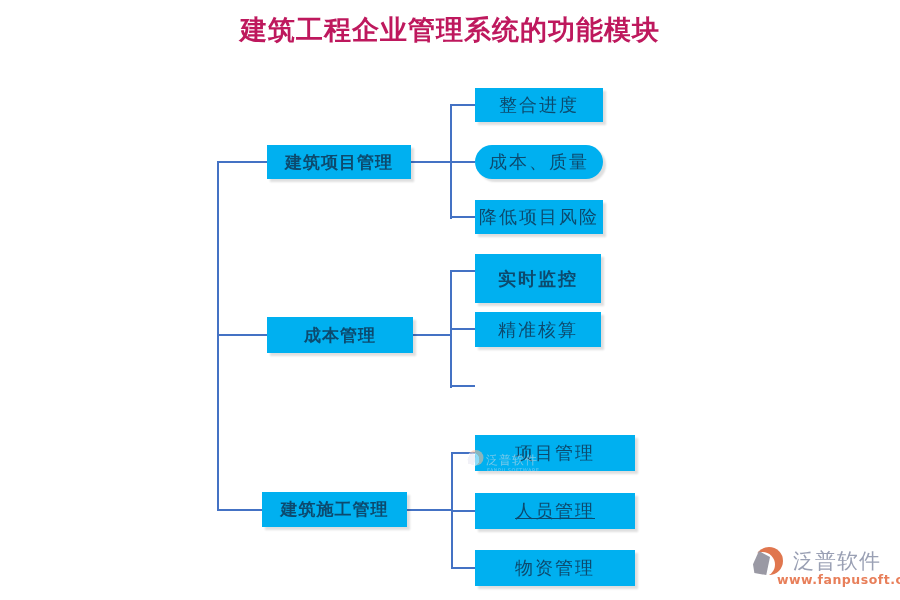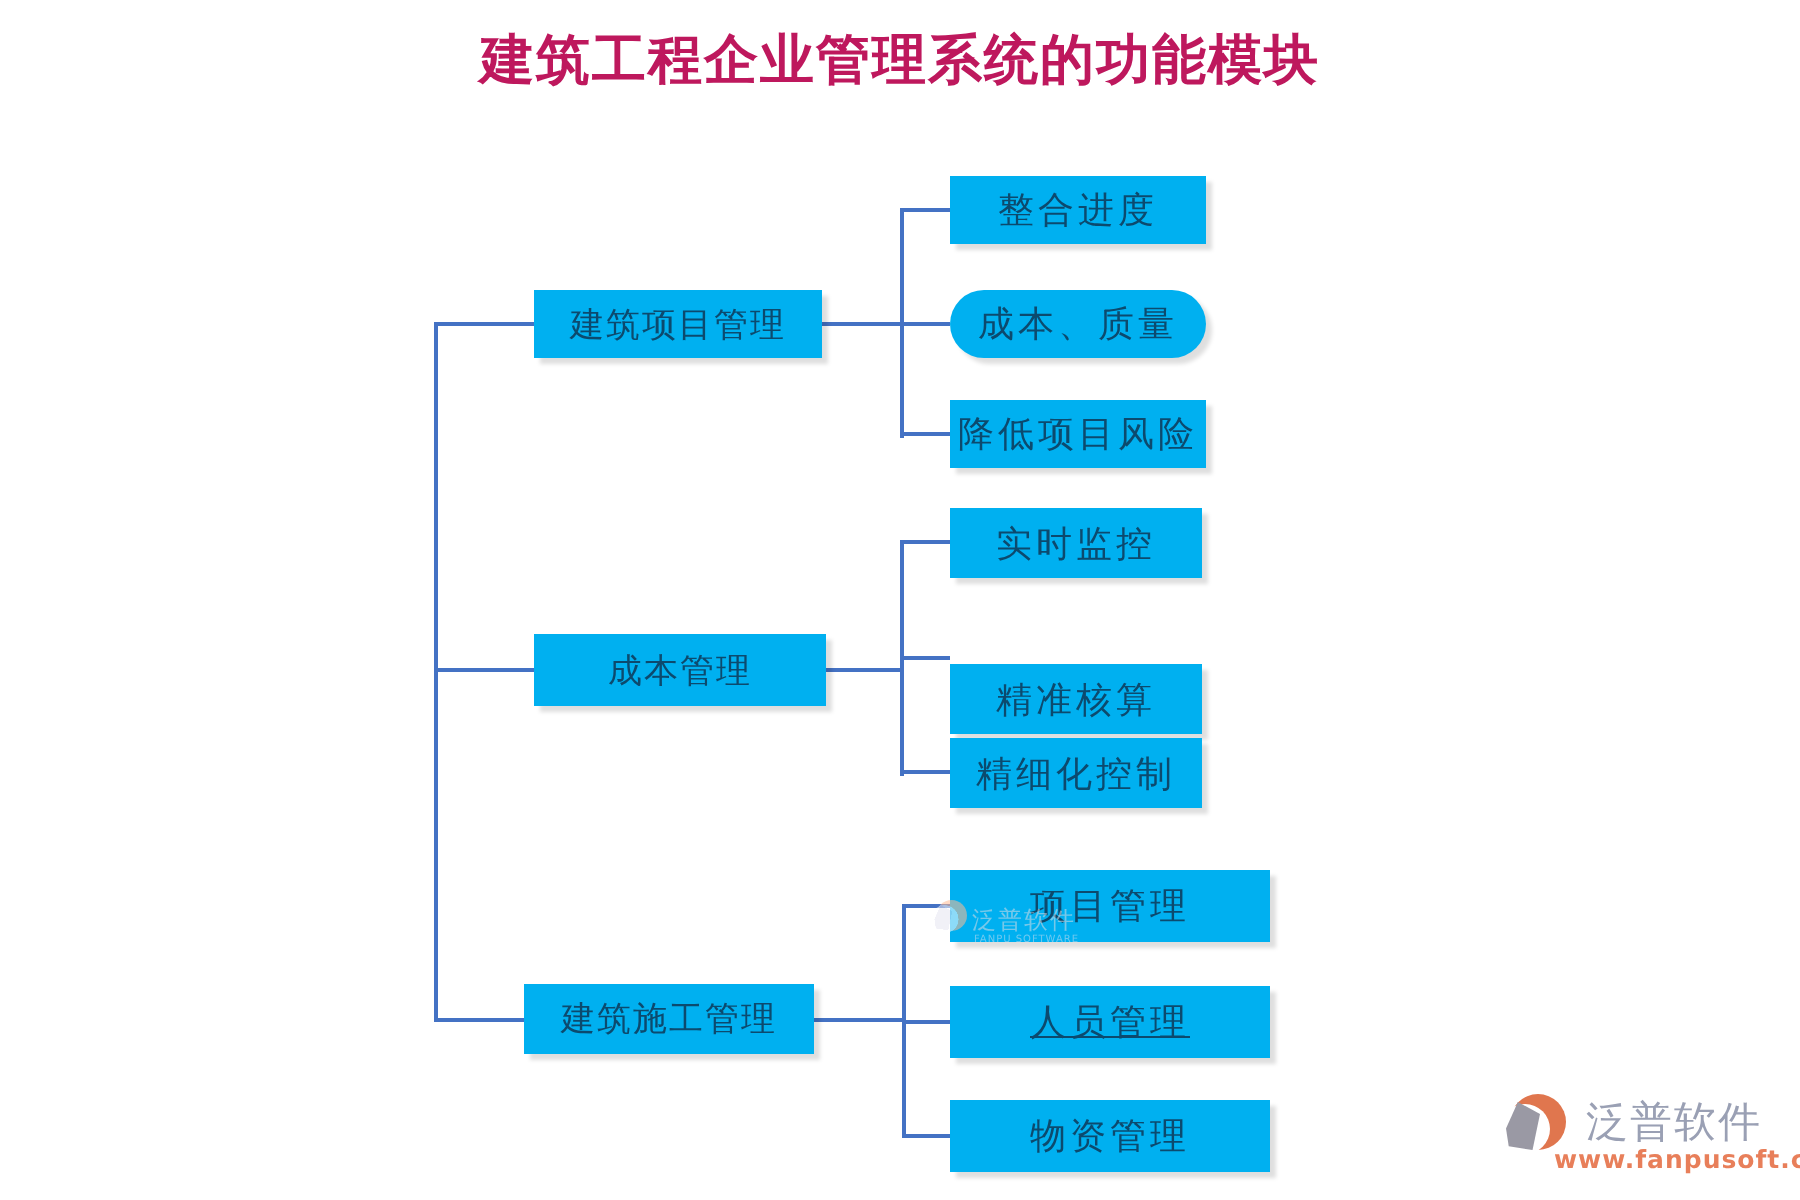--- a/index.html
+++ b/index.html
@@ -11,21 +11,21 @@
     position:absolute;top:12px;left:0;width:100%;text-align:center;
     font-family:"DejaVu Serif","Liberation Serif",serif;
     font-weight:bold;font-size:27px;color:#be185d;letter-spacing:1px;
   }
   .node{
     position:absolute;background:#00B0F0;color:#0c4a6e;
     display:flex;align-items:center;justify-content:center;
     box-shadow:3px 3px 2px rgba(0,0,0,0.13);
     white-space:nowrap;
   }
-  .node.parent{font-weight:normal;font-size:17px;letter-spacing:1px;}
+  .node.parent{font-weight:bold;font-size:17px;letter-spacing:1px;}
   .node.child{font-size:18px;letter-spacing:2px;}
   .hline,.vline{position:absolute;background:#4472C4;}
   .hline{height:2px;}
   .vline{width:2px;}
 
   
   .wm-footer{position:absolute;left:753px;top:547px;width:150px;height:42px;}
   .wm-footer .wm-brand{
     position:absolute;left:40px;top:0;font-size:21px;color:#9aa0b4;
     font-family:"DejaVu Serif","Liberation Serif",serif;letter-spacing:1px;
@@ -76,23 +76,22 @@
   <div class="hline" style="left:451px;top:452px;width:24px;"></div>
   <div class="hline" style="left:451px;top:510px;width:24px;"></div>
   <div class="hline" style="left:451px;top:567px;width:24px;"></div>
 
   <div class="node parent" style="left:267px;top:145px;width:144px;height:34px;">建筑项目管理</div>
   <div class="node child" style="left:475px;top:88px;width:128px;height:34px;">整合进度</div>
   <div class="node child" style="left:475px;top:145px;width:128px;height:34px;border-radius:17px;">成本、质量</div>
   <div class="node child" style="left:475px;top:200px;width:128px;height:34px;">降低项目风险</div>
 
   <div class="node parent" style="left:267px;top:317px;width:146px;height:36px;">成本管理</div>
-  <div class="node child" style="left:475px;top:254px;width:126px;height:35px;">实时监控</div>
-  <div class="node child" style="left:475px;top:332px;width:126px;height:35px;">精准核算</div>
-  <div class="node child" style="left:475px;top:369px;width:126px;height:35px;">精细化控制</div>
+  <div class="node child" style="left:475px;top:254px;width:126px;height:49px;font-weight:bold;">实时监控</div>
+  <div class="node child" style="left:475px;top:312px;width:126px;height:35px;">精准核算</div>
 
   <div class="node parent" style="left:262px;top:492px;width:145px;height:35px;">建筑施工管理</div>
   <div class="node child" style="left:475px;top:435px;width:160px;height:36px;">项目管理</div>
   <div class="node child" style="left:475px;top:493px;width:160px;height:36px;text-decoration:underline;">人员管理</div>
   <div class="node child" style="left:475px;top:550px;width:160px;height:36px;">物资管理</div>
 
   <div class="wm-inline">
     <div class="wm-logo">
       <div class="crescent"></div>
       <div class="wedge"></div>

